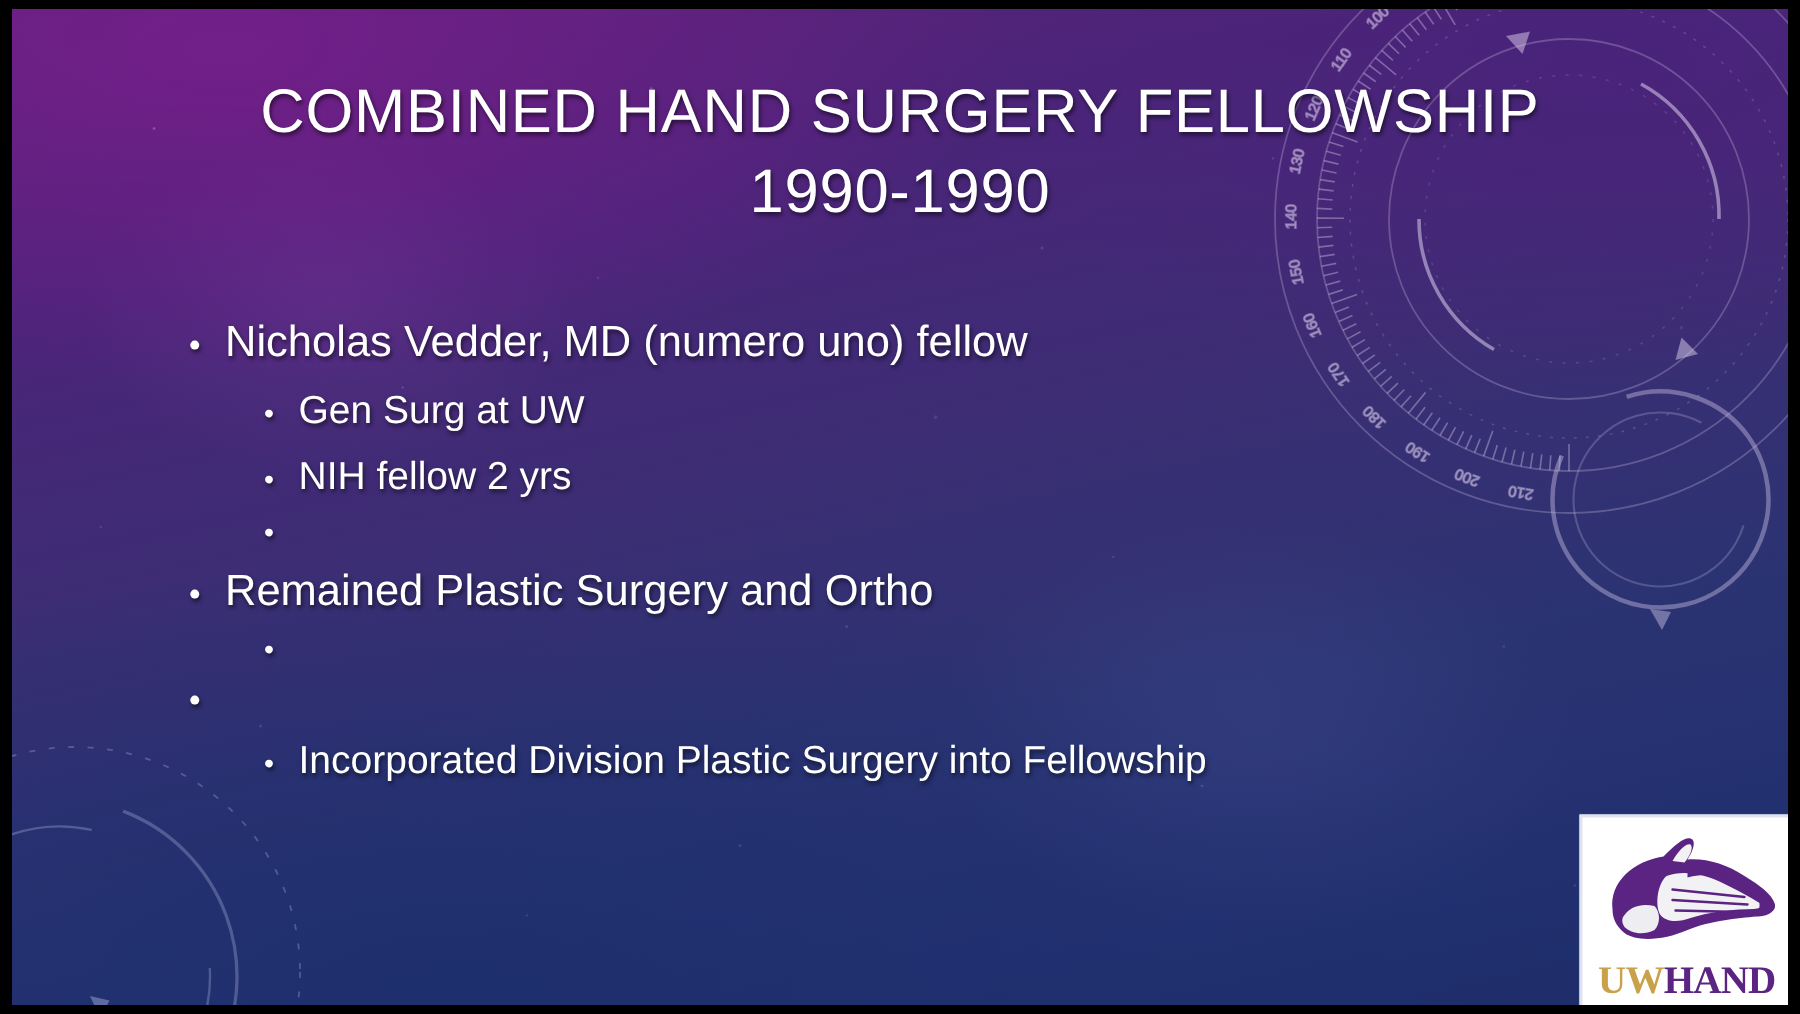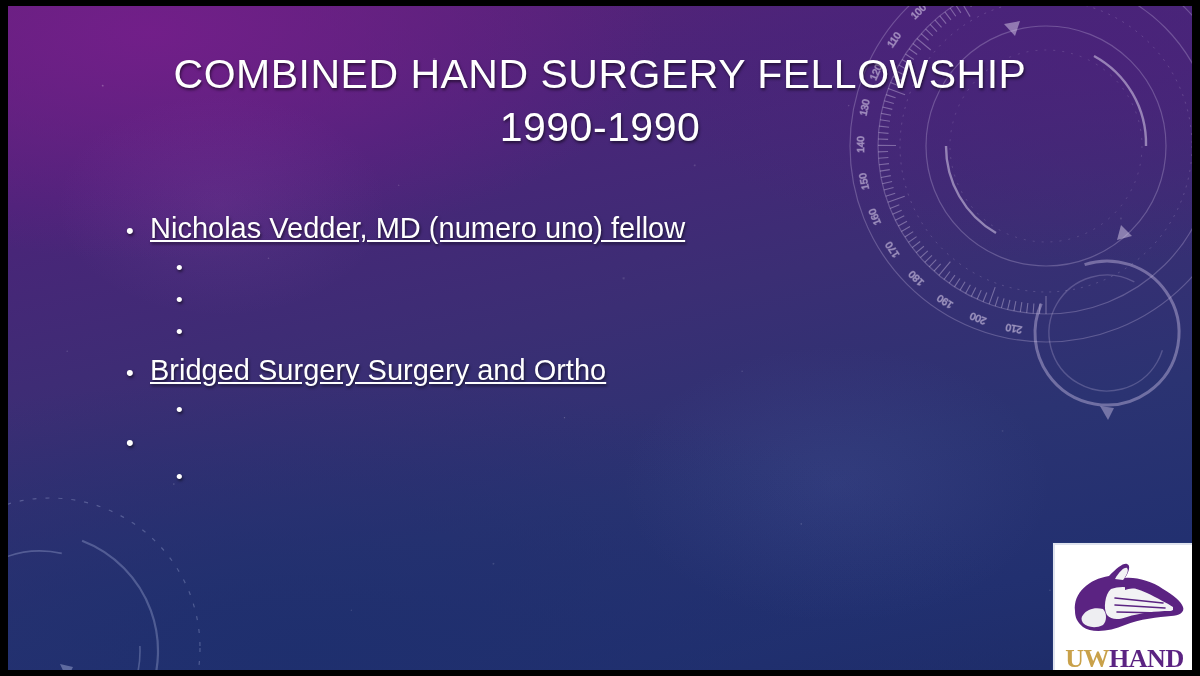--- a/index.html
+++ b/index.html
@@ -107,21 +107,21 @@
   .bullet {
     display: flex;
     align-items: baseline;
     color: #ffffff;
     text-shadow: 1px 2px 3px rgba(0,0,0,0.55);
   }
   .bullet .dot {
     flex: 0 0 auto;
     line-height: 1;
   }
-  .bullet .txt { flex: 0 1 auto; white-space: nowrap; text-decoration: underline; }
+  .bullet .txt { flex: 0 1 auto; white-space: nowrap; }
 
   .lvl1 {
     font-size: 29px;
     margin-bottom: 13px;
     padding-left: 0px;
   }
   .lvl1 .dot { font-size: 22px; width: 24px; }
 
   .lvl2 {
     font-size: 26px;
@@ -136,21 +136,21 @@
     left: 1045px;
     top: 537px;
     width: 139px;
     height: 127px;
     background: #ffffff;
     border: 2px solid #dfe3ee;
     box-shadow: 0 0 0 1px rgba(40,60,120,0.55);
     display: flex;
     flex-direction: column;
     align-items: center;
-    justify-content: flex-end;
+    justify-content: center;
     overflow: hidden;
   }
   .logo-mark { width: 124px; height: 86px; margin-top: 3px; }
   .logo-word {
     font-family: "Liberation Serif", serif;
     font-weight: bold;
     font-size: 26px;
     letter-spacing: -0.5px;
     line-height: 1;
     margin-top: 1px;
@@ -301,39 +301,42 @@
       <div class="title-line">1990-1990</div>
     </div>
 
     <div class="body-block" id="bullet-list">
         <div class="bullet lvl1">
           <span class="dot">•</span>
           <span class="txt">Nicholas Vedder, MD (numero uno) fellow</span>
         </div>
         <div class="bullet lvl2">
           <span class="dot">•</span>
-        </div>
-        <div class="bullet lvl2">
-          <span class="dot">•</span>
+          <span class="txt">Gen Surg at UW</span>
+        </div>
+        <div class="bullet lvl2">
+          <span class="dot">•</span>
+          <span class="txt">NIH fellow 2 yrs</span>
         </div>
         <div class="bullet lvl2">
           <span class="dot">•</span>
         </div>
         <div class="bullet lvl1">
           <span class="dot">•</span>
-          <span class="txt">Bridged Surgery Surgery and Ortho</span>
+          <span class="txt">Remained Plastic Surgery and Ortho</span>
         </div>
         <div class="bullet lvl2">
           <span class="dot">•</span>
         </div>
         <div class="bullet lvl1">
           <span class="dot">•</span>
         </div>
         <div class="bullet lvl2">
           <span class="dot">•</span>
+          <span class="txt">Incorporated Division Plastic Surgery into Fellowship</span>
         </div>
       </div>
 
     <div class="logo-box">
       <svg class="logo-mark" viewBox="0 0 124 86">
 
         <path d="M12,52 C10,34 26,20 46,17 C54,9 60,4 64,5 C68,6 66,13 62,19
                  C74,18 88,22 100,30 C110,36 118,42 120,48 C122,53 116,57 108,57
                  C96,58 76,60 62,66 C46,73 28,74 20,68 C14,63 12,58 12,52 Z" fill="#5b2382"></path>
 

